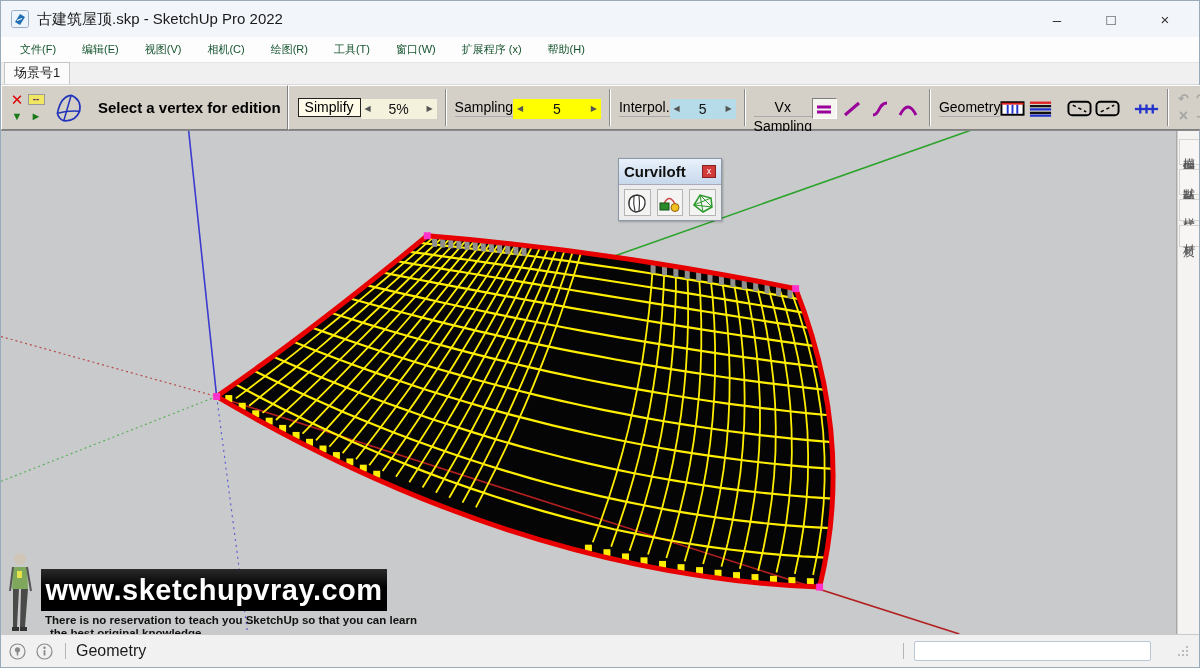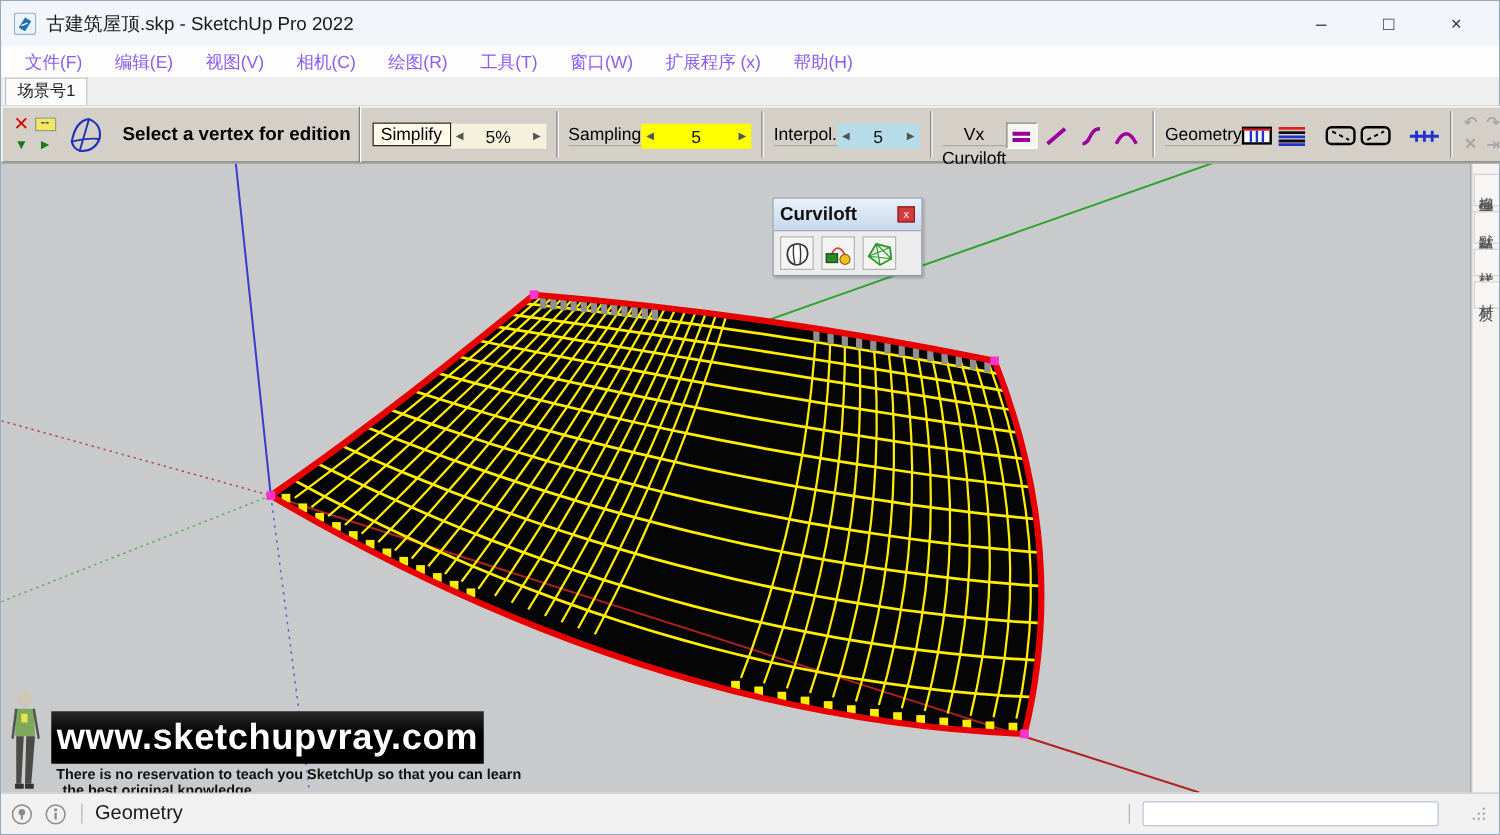--- a/index.html
+++ b/index.html
@@ -9,21 +9,21 @@
 
   
   .titlebar { height:36px; background:#f2f5fa; display:flex; align-items:center; padding:0 10px; flex:0 0 auto; }
   .app-icon { width:18px; height:18px; margin-right:8px; }
   .title-text { font-size:15px; color:#1a1a1a; }
   .win-controls { margin-left:auto; display:flex; gap:34px; padding-right:14px; color:#333; font-size:15px; }
   .win-btn { width:20px; text-align:center; cursor:default; }
 
   
   .menubar { height:26px; background:#fdfdfd; display:flex; align-items:center; padding-left:6px; flex:0 0 auto; border-bottom:1px solid #e5e5e5; }
-  .menu-item { font-size:14px; color:#8b5cf6; padding:2px 13px; }
+  .menu-item { font-size:11px; color:#14532d; padding:2px 13px; }
 
   
   .scenebar { height:22px; background:#f0f0f0; border-bottom:1px solid #d8d8d8; display:flex; align-items:flex-end; padding-left:3px; flex:0 0 auto; }
   .scene-tab { font-size:13px; color:#222; background:#fbfbfb; border:1px solid #c5c5c5; border-bottom:none; padding:1px 9px 2px; }
 
   
   .toolbar-row { height:46px; background:#d4d0c8; display:flex; align-items:stretch; flex:0 0 auto; border-bottom:1px solid #8a8a8a; }
   .raised { border-top:1px solid #ffffff; border-left:1px solid #ffffff; border-right:1px solid #7f7f7f; border-bottom:1px solid #7f7f7f; background:#d4d0c8; }
   .tb-left { width:394px; display:flex; align-items:center; padding:2px 6px; gap:4px; }
   .icon-cluster { display:grid; grid-template-columns:18px 20px; grid-template-rows:16px 16px; align-items:center; justify-items:center; }
@@ -46,21 +46,21 @@
   .hist-grid { display:grid; grid-template-columns:18px 18px; grid-template-rows:18px 18px; align-items:center; justify-items:center; color:#a6a6a6; font-weight:bold; font-size:13px; padding:2px 2px; }
   .big-btns { display:flex; align-items:center; gap:12px; padding:0 10px; }
   .check-glyph { color:#1e9e1e; font-size:27px; font-weight:bold; line-height:27px; }
 
   
   .main { flex:1; display:flex; min-height:0; }
   .canvas { position:relative; flex:1; background:#c9cacb; overflow:hidden; border-right:1px solid #a8a8a8; }
   .canvas svg.scene { position:absolute; inset:0; width:100%; height:100%; }
 
   
-  .palette { position:absolute; left:617px; top:27px; width:120px; background:#ececec; border:1px solid #8a98a8; box-shadow:1px 1px 2px rgba(0,0,0,.25); }
+  .palette { position:absolute; left:617px; top:27px; width:104px; background:#ececec; border:1px solid #8a98a8; box-shadow:1px 1px 2px rgba(0,0,0,.25); }
   .palette-title { height:26px; background:linear-gradient(#e9f1fb,#c7d8ec); display:flex; align-items:center; padding:0 5px; border-bottom:1px solid #aab; }
   .palette-title span.t { font-weight:bold; font-size:15px; color:#101010; }
   .palette-close { margin-left:auto; width:14px; height:13px; background:#d23b3b; border:1px solid #8a1f1f; color:#fff; font-size:9px; line-height:11px; text-align:center; }
   .palette-body { display:flex; gap:6px; padding:4px 5px; }
   .pal-btn { width:27px; height:27px; background:#f4f4f2; border:1px solid #b5b5b5; display:flex; align-items:center; justify-content:center; }
 
   
   .wm-banner { position:absolute; left:40px; top:438px; width:346px; height:42px; background:linear-gradient(#2a2a2a,#000 45%,#000); display:flex; align-items:center; justify-content:center; }
   .wm-banner span { color:#fff; font-weight:bold; font-size:29px; letter-spacing:0.5px; }
   .wm-caption { position:absolute; left:44px; top:483px; font-size:11.5px; font-weight:bold; color:#111; line-height:12.5px; }
@@ -165,21 +165,21 @@
           <div class="spinner" style="width:66px;background:#b5dce8;">
             <span class="spin-arrow">◀</span>
             <span>5</span>
             <span class="spin-arrow">▶</span>
           </div>
         </div>
       </div>
       <div class="vsep"></div>
 
       <div class="section">
-        <span class="sec-label">Vx Curviloft</span>
+        <span class="sec-label">Vx Sampling</span>
         <div class="sec-controls">
           <div class="icon-btn pressed">
             <svg width="20" height="16" viewBox="0 0 20 16">
                 <path d="M3,6 H17 M3,11 H17" stroke="#990099" stroke-width="3.2"></path>
               </svg>
           </div>
           <div class="icon-btn">
             <svg width="20" height="16" viewBox="0 0 20 16">
                 <path d="M3,14 L17,2" stroke="#990099" stroke-width="3"></path>
               </svg>

